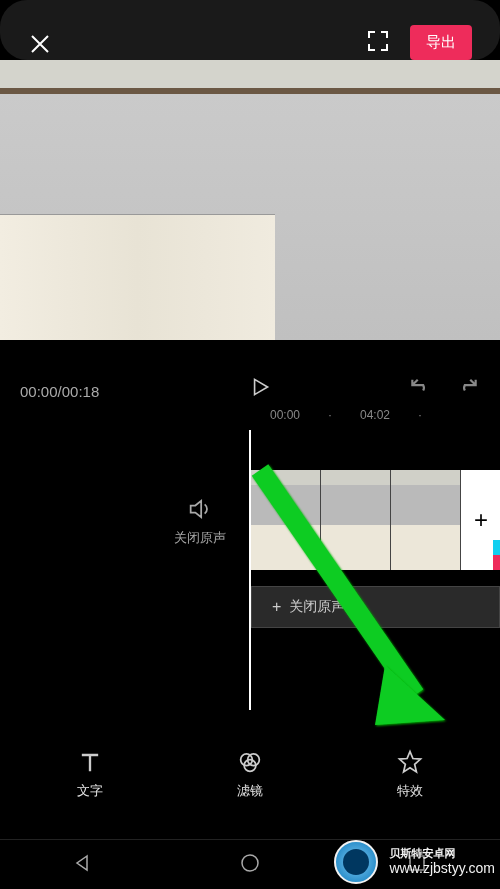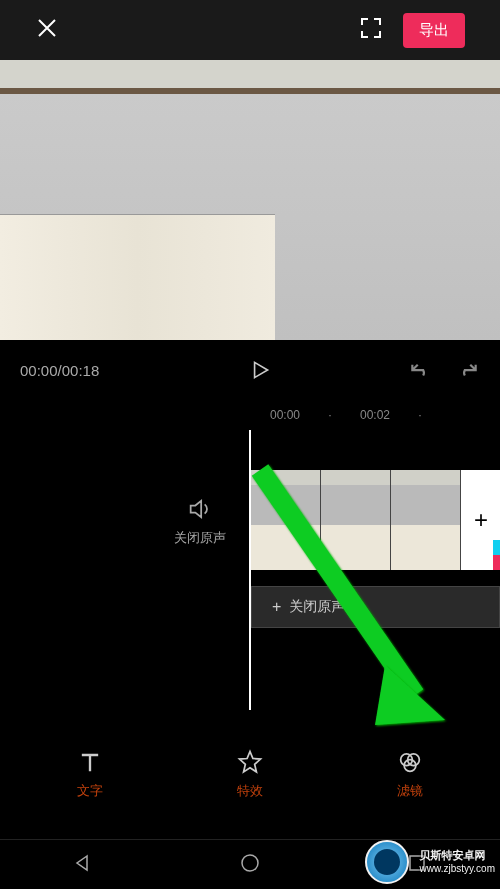--- a/index.html
+++ b/index.html
@@ -1,29 +1,29 @@
 <!DOCTYPE html>
 <html><head>
   <meta charset="utf-8">
   <style>
     * { margin: 0; padding: 0; box-sizing: border-box; }
     body { width: 500px; height: 889px; background: #000; color: #fff; font-family: -apple-system, "PingFang SC", sans-serif; overflow: hidden; position: relative; }
     
-    .topbar { height: 60px; display: flex; align-items: center; justify-content: space-between; padding: 0 35px; background: #1a1a1a; }
+    .topbar { height: 60px; display: flex; align-items: flex-end; justify-content: space-between; padding: 0 28px; background: #1a1a1a; border-radius: 27px; }
     .topbar-right { display: flex; align-items: center; gap: 20px; }
     .close-btn svg { width: 24px; height: 24px; }
     .fullscreen-btn svg { width: 24px; height: 24px; }
     .export-btn { background: #ee2c5b; color: #fff; border: none; padding: 8px 16px; font-size: 15px; border-radius: 4px; cursor: pointer; }
     
     .preview { height: 280px; background: #000; position: relative; overflow: hidden; }
     .preview-img { width: 100%; height: 100%; background: linear-gradient(to bottom, #d4d4cc 0%, #d4d4cc 10%, #a0a098 10%, #a0a098 12%, #cacaca 12%, #c0c0c0 100%); position: relative; }
     .preview-img::after { content: ''; position: absolute; left: 0; top: 55%; width: 55%; height: 45%; background: linear-gradient(to right, #f2ede1 0%, #e8e3d5 50%, #f0ebdf 100%); border-top: 1px solid #999; }
     .preview-img::before { content: ''; position: absolute; left: 0; top: 10%; width: 100%; height: 2%; background: #6b5844; }
     
-    .playbar { height: 60px; display: flex; align-items: center; padding: 0 20px; color: #aaa; font-size: 15px; }
+    .playbar { height: 60px; display: flex; align-items: flex-end; padding: 0 20px; color: #aaa; font-size: 15px; }
     .playbar-time { flex: 0 0 120px; }
     .playbar-play { flex: 1; display: flex; justify-content: center; }
     .playbar-play svg { width: 26px; height: 26px; }
     .playbar-actions { flex: 0 0 100px; display: flex; justify-content: flex-end; gap: 20px; }
     .playbar-actions svg { width: 26px; height: 26px; }
     
     .ruler { height: 30px; display: flex; align-items: center; font-size: 12px; color: #888; padding-left: 250px; }
     .ruler span { display: inline-block; width: 70px; text-align: center; }
     .ruler .dot { width: 20px; }
     
@@ -35,34 +35,34 @@
     
     .track-video { position: absolute; left: 251px; top: 40px; right: 0; height: 100px; background: #333; display: flex; }
     .thumb { flex: 0 0 70px; height: 100%; background: linear-gradient(to bottom, #d0d0c8 0%, #d0d0c8 15%, #bababa 15%, #bababa 55%, #ece7d9 55%, #ece7d9 100%); border-right: 1px solid #444; }
     .add-clip { flex: 0 0 40px; height: 100%; background: #fff; display: flex; align-items: center; justify-content: center; color: #000; font-size: 24px; position: relative; }
     .add-clip::after { content: ''; position: absolute; bottom: 0; right: 0px; width: 8px; height: 30px; background: linear-gradient(to bottom, #11cff0 0%, #11cff0 50%, #ee2c5b 50%); }
     
     .track-audio { position: absolute; left: 251px; top: 156px; right: 0; height: 42px; background: #2a2a2a; border: 1px solid #444; display: flex; align-items: center; padding-left: 20px; color: #ccc; font-size: 14px; }
     .track-audio .plus { margin-right: 8px; font-size: 16px; }
     
     .toolbar { position: absolute; bottom: 78px; left: 0; right: 0; height: 75px; display: flex; justify-content: space-around; align-items: center; padding: 0 10px; }
-    .tool { flex: 1; display: flex; flex-direction: column; align-items: center; gap: 6px; cursor: pointer; color: #c2410c; font-size: 13px; }
+    .tool { flex: 1; display: flex; flex-direction: column; align-items: center; gap: 6px; cursor: pointer; color: #e5e5e5; font-size: 13px; }
     .tool svg { width: 28px; height: 28px; }
     
     .navbar { position: absolute; bottom: 0; left: 0; right: 0; height: 50px; background: #000; border-top: 1px solid #222; display: flex; justify-content: space-around; align-items: center; }
     .navbar svg { width: 24px; height: 24px; }
     
     .arrow { position: absolute; left: 230px; top: 460px; z-index: 20; pointer-events: none; }
     .arrow svg { width: 260px; height: 300px; }
     
     .watermark { position: absolute; right: 5px; bottom: 5px; z-index: 30; display: flex; align-items: center; gap: 11px; opacity: 0.95; }
     .wm-circle { width: 44px; height: 44px; border-radius: 50%; background: radial-gradient(circle, #8ad6ff 0%, #0a7fc7 100%); border: 2px solid #fff; display: flex; align-items: center; justify-content: center; }
     .wm-inner { width: 26px; height: 26px; border-radius: 50%; background: #003a66; }
     .wm-text { font-size: 11px; line-height: 1.2; color: #fff; text-shadow: 0 0 3px #000; font-weight: bold; }
-    .wm-text .url { font-size: 10px; font-weight: normal; }
+    .wm-text .url { font-size: 14px; font-weight: normal; }
   </style>
 </head>
 <body>
 
 <div class="topbar">
   <div class="close-btn">
     <svg viewBox="0 0 24 24">
         <path d="M4 4 L20 20 M20 4 L4 20" stroke="#fff" stroke-width="2" fill="none"></path>
       </svg>
   </div>
@@ -99,21 +99,21 @@
       <svg viewBox="0 0 24 24">
           <path d="M15 8 L20 13 M20 8 L20 13 H10 A5 5 0 0 0 10 18" stroke="#888" stroke-width="2" fill="none"></path>
         </svg>
     </div>
   </div>
 </div>
 
 <div class="ruler">
   <span>00:00</span>
   <span class="dot">·</span>
-  <span>00:02</span>
+  <span>04:02</span>
   <span class="dot">·</span>
 </div>
 
 <div class="timeline">
   <div class="playhead"></div>
 
   <div class="mute-col">
     <svg viewBox="0 0 24 24">
         <path d="M4 9 H8 L13 5 V19 L8 15 H4 Z M16 8 A5 5 0 0 1 16 16" stroke="#aaa" stroke-width="1.5" fill="none"></path>
       </svg>
@@ -135,31 +135,31 @@
 
 <div class="toolbar">
   <div class="tool">
     <svg viewBox="0 0 24 24">
         <path d="M5 6 H19 M12 6 V20" stroke="#ccc" stroke-width="2" fill="none"></path>
       </svg>
     <span>文字</span>
   </div>
   <div class="tool">
     <svg viewBox="0 0 24 24">
-        <path d="M12 3 L14.5 9 L21 9.5 L16 14 L17.5 20.5 L12 17 L6.5 20.5 L8 14 L3 9.5 L9.5 9 Z" stroke="#ccc" stroke-width="1.5" fill="none"></path>
-      </svg>
-    <span>特效</span>
-  </div>
-  <div class="tool">
-    <svg viewBox="0 0 24 24">
         <circle cx="9" cy="10" r="5" stroke="#ccc" stroke-width="1.5" fill="none"></circle>
         <circle cx="15" cy="10" r="5" stroke="#ccc" stroke-width="1.5" fill="none"></circle>
         <circle cx="12" cy="15" r="5" stroke="#ccc" stroke-width="1.5" fill="none"></circle>
       </svg>
     <span>滤镜</span>
+  </div>
+  <div class="tool">
+    <svg viewBox="0 0 24 24">
+        <path d="M12 3 L14.5 9 L21 9.5 L16 14 L17.5 20.5 L12 17 L6.5 20.5 L8 14 L3 9.5 L9.5 9 Z" stroke="#ccc" stroke-width="1.5" fill="none"></path>
+      </svg>
+    <span>特效</span>
   </div>
 </div>
 
 <div class="navbar">
   <div>
     <svg viewBox="0 0 24 24">
         <path d="M16 5 L6 12 L16 19 Z" stroke="#aaa" stroke-width="1.5" fill="none"></path>
       </svg>
   </div>
   <div>

